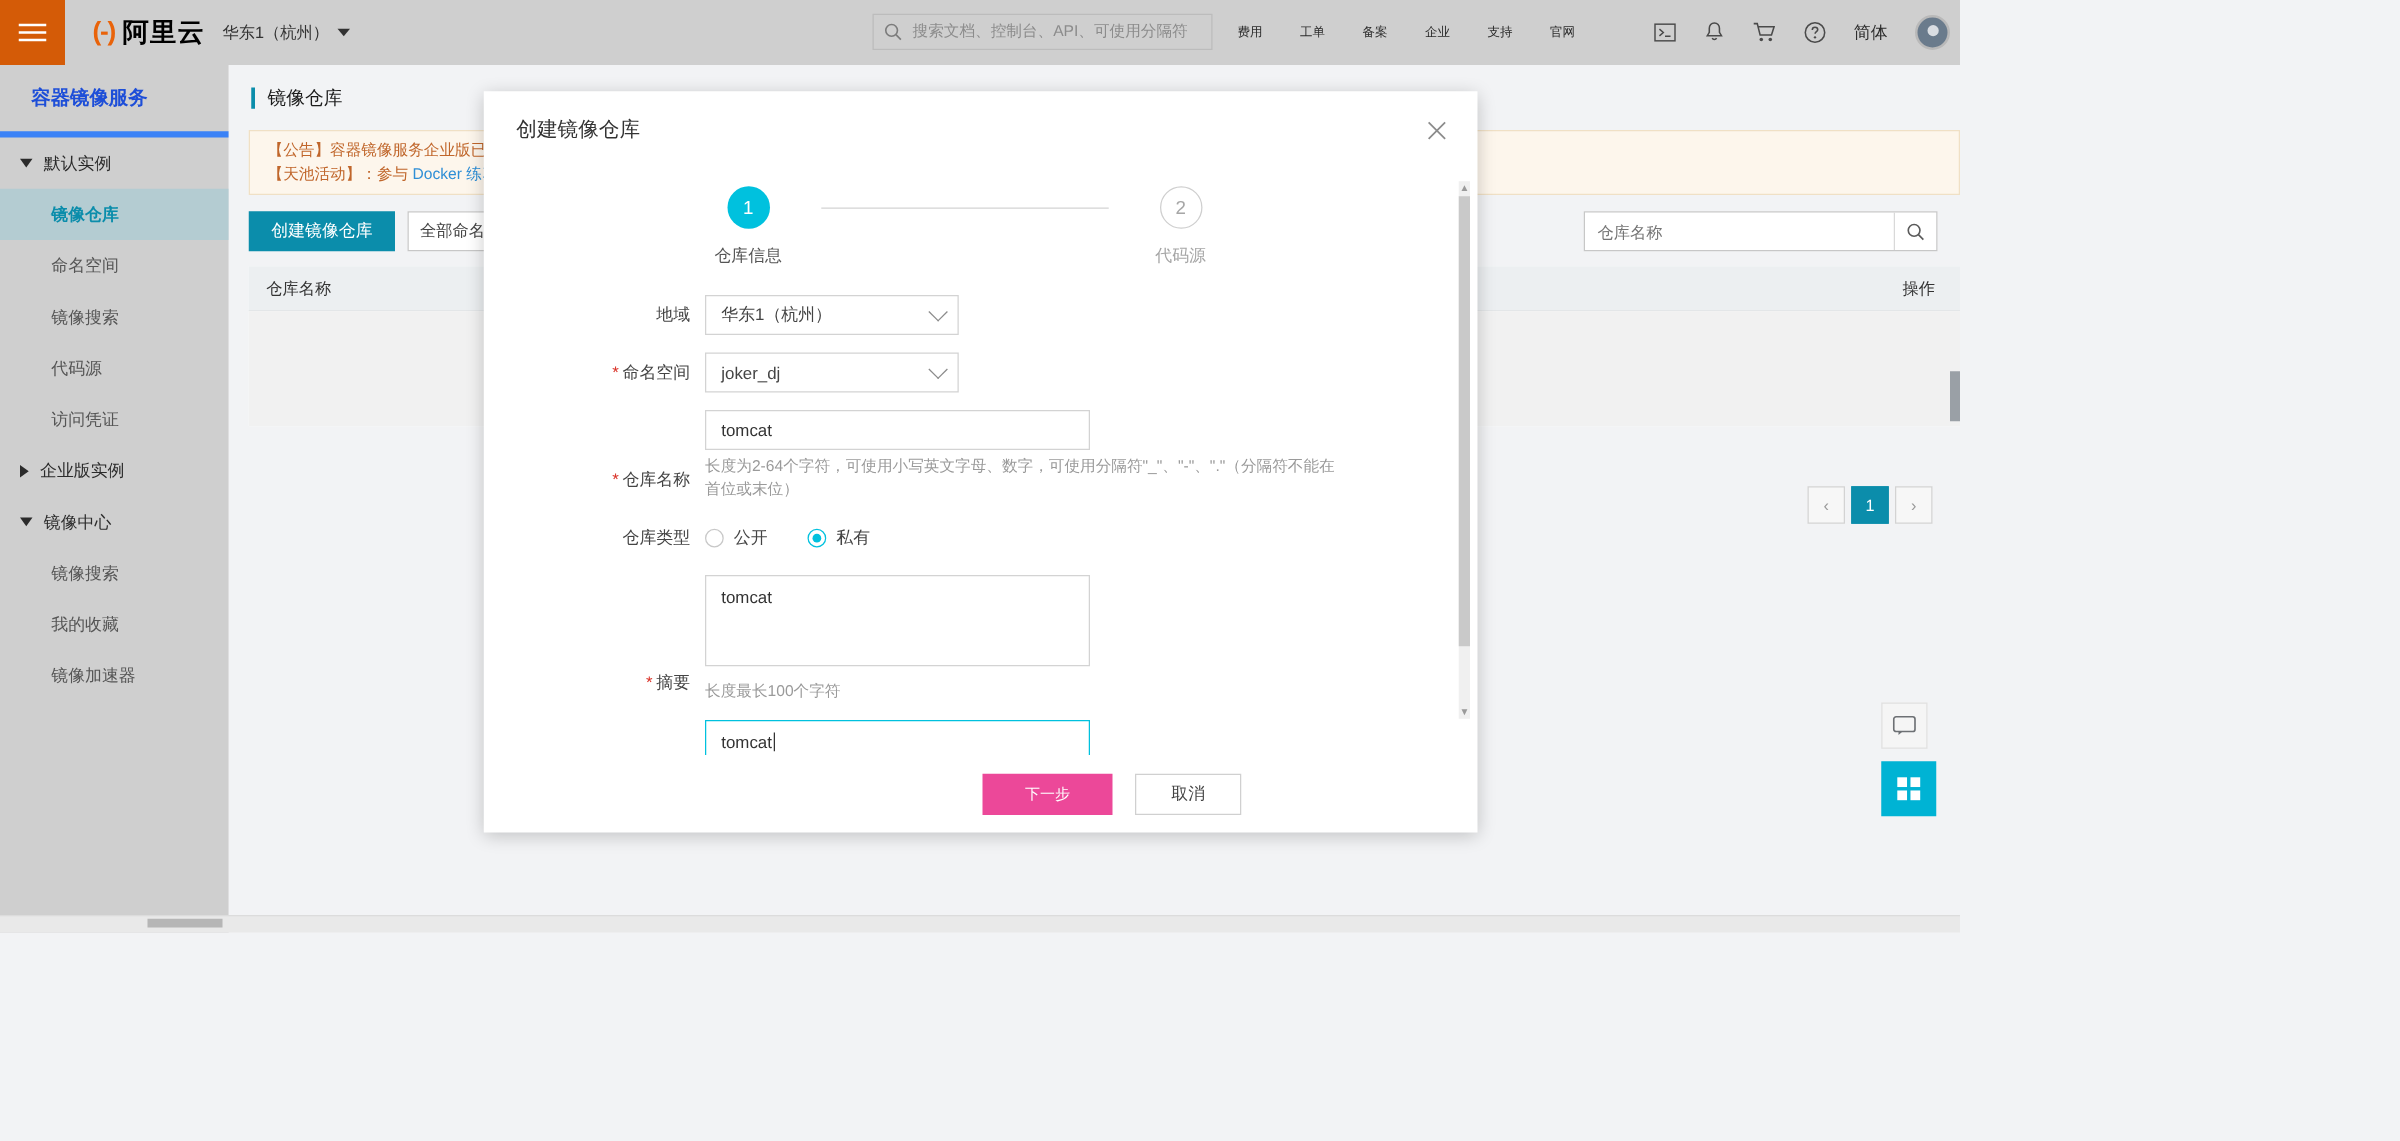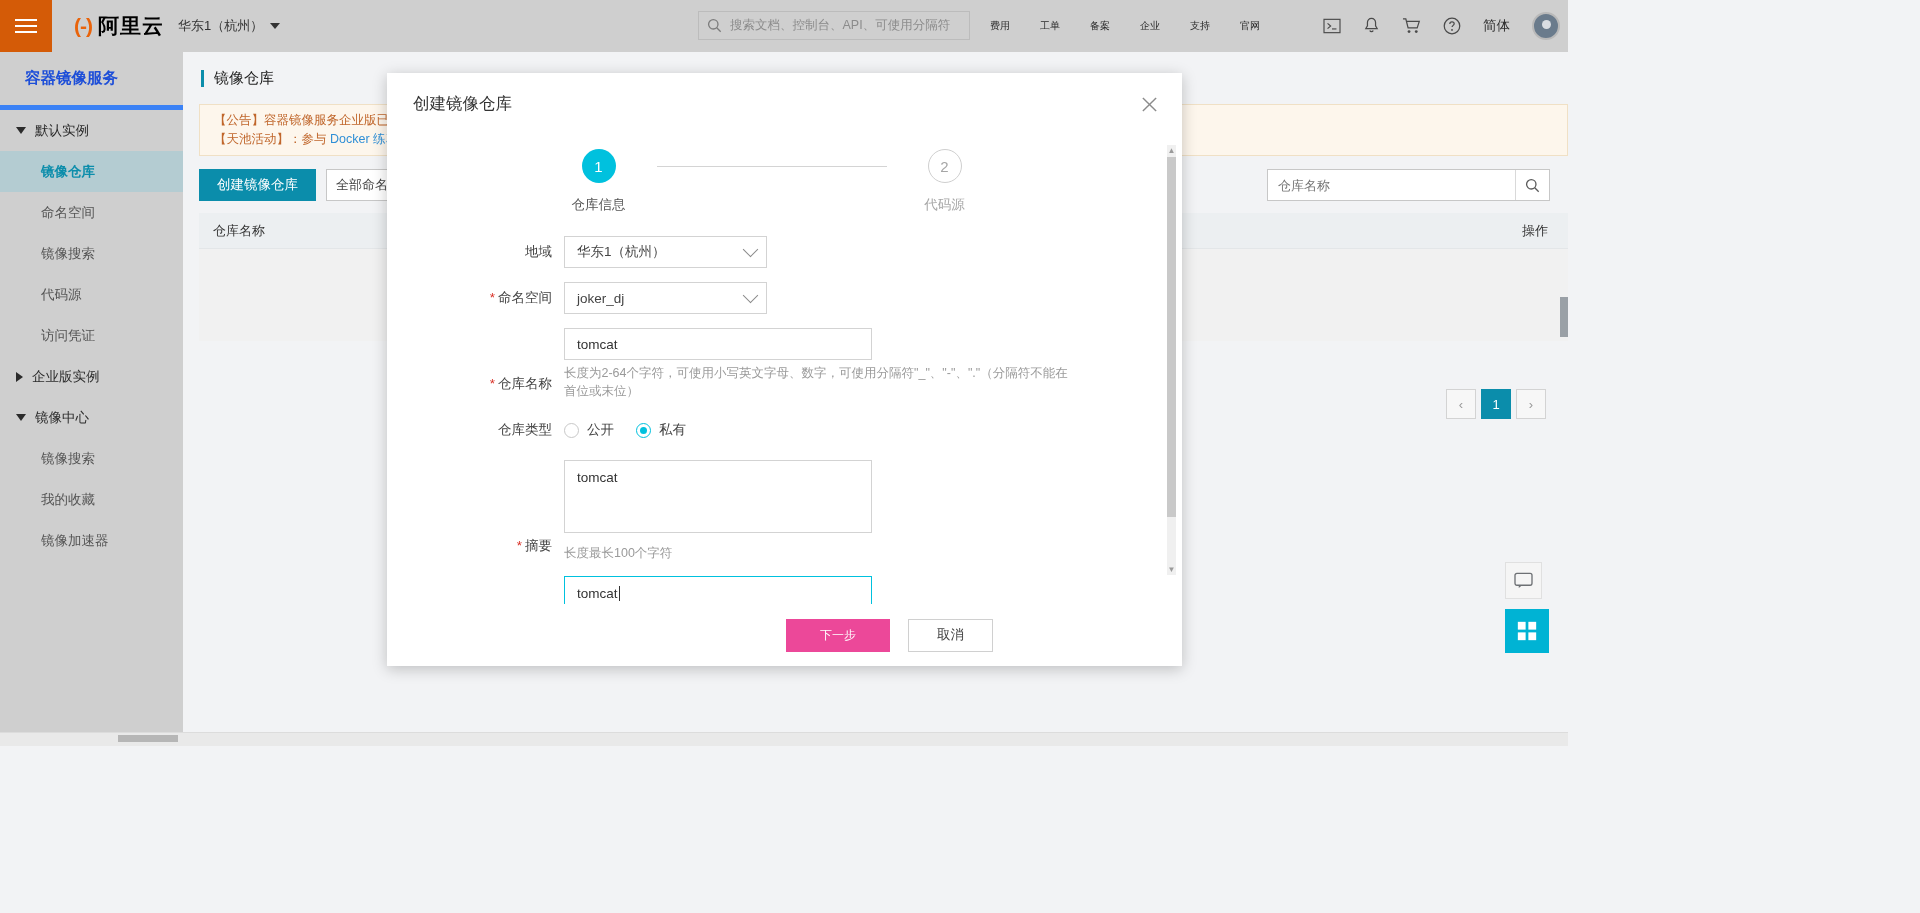--- a/index.html
+++ b/index.html
@@ -121,21 +121,21 @@
   .req { color:#d93026; margin-right:3px; }
   .fld { position:relative; }
   .select { width:203px; height:32px; border:1px solid #d3d3d3; background:#fff; display:flex;
             align-items:center; justify-content:space-between; padding:0 10px 0 12px;
             font-size:13.5px; color:#444; cursor:pointer; }
   .chev { width:11px;height:11px;border-right:1.6px solid #8b8b8b;border-bottom:1.6px solid #8b8b8b;
           transform:rotate(45deg); margin-top:-5px; }
   .txtinput { width:308px; height:32px; border:1px solid #d3d3d3; background:#fff; padding:0 12px;
               font-size:13.5px; color:#333; font-family:inherit; outline:none; line-height:30px; }
   .hint { font-size:12.5px; color:#9a9a9a; line-height:18px; width:505px; margin-top:4px; }
-  .radios { display:flex; align-items:center; gap:22px; height:32px; }
+  .radios { display:flex; align-items:center; gap:32px; height:32px; }
   .radio { display:flex; align-items:center; gap:8px; cursor:pointer; font-size:13.5px; color:#444; }
   .rc { width:15px;height:15px;border-radius:50%;border:1px solid #c8c8c8;background:#fff;
         display:flex;align-items:center;justify-content:center; }
   .rc.sel { border-color:#00c1de; }
   .rc.sel i { width:7px;height:7px;border-radius:50%;background:#00c1de; display:block; }
   .ta { width:308px; border:1px solid #d3d3d3; background:#fff; padding:9px 12px;
        font-size:13.5px; color:#333; font-family:inherit; outline:none; resize:none; }
   .ta.focus { border:1px solid #00c1de; }
   .caret { display:inline-block; width:1px; height:15px; background:#333; vertical-align:-3px;
            margin-left:1px; }

